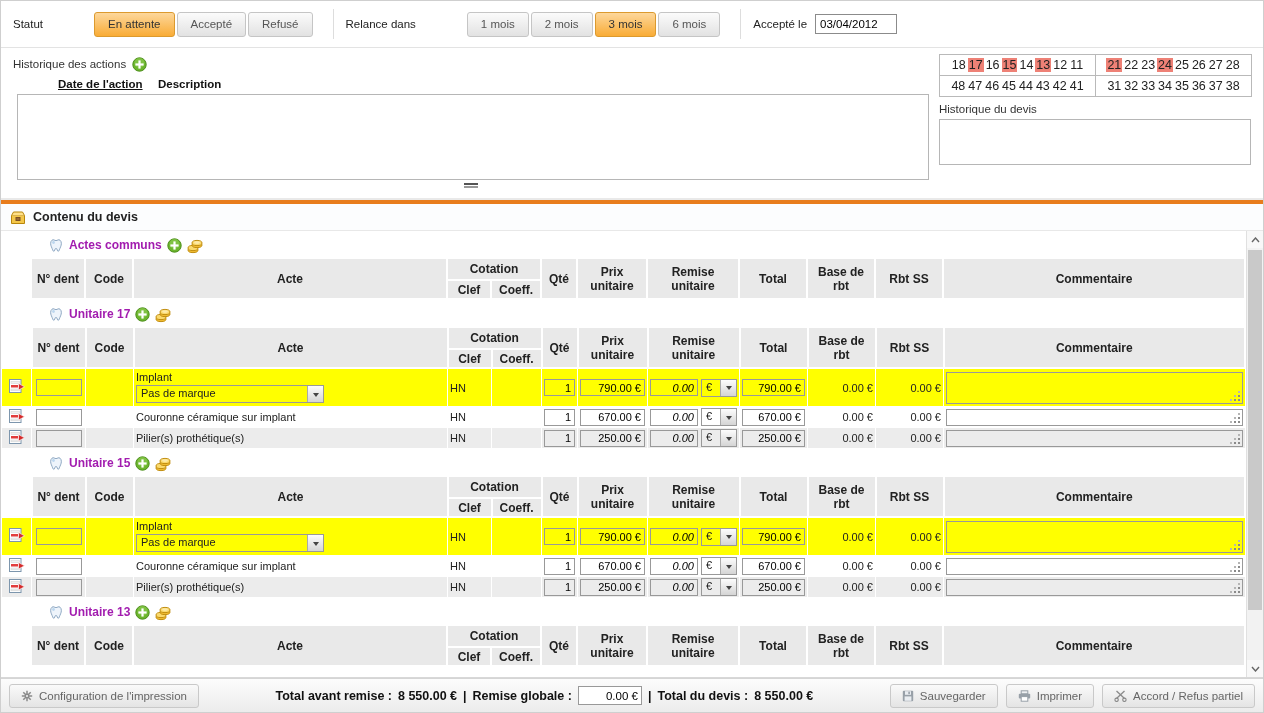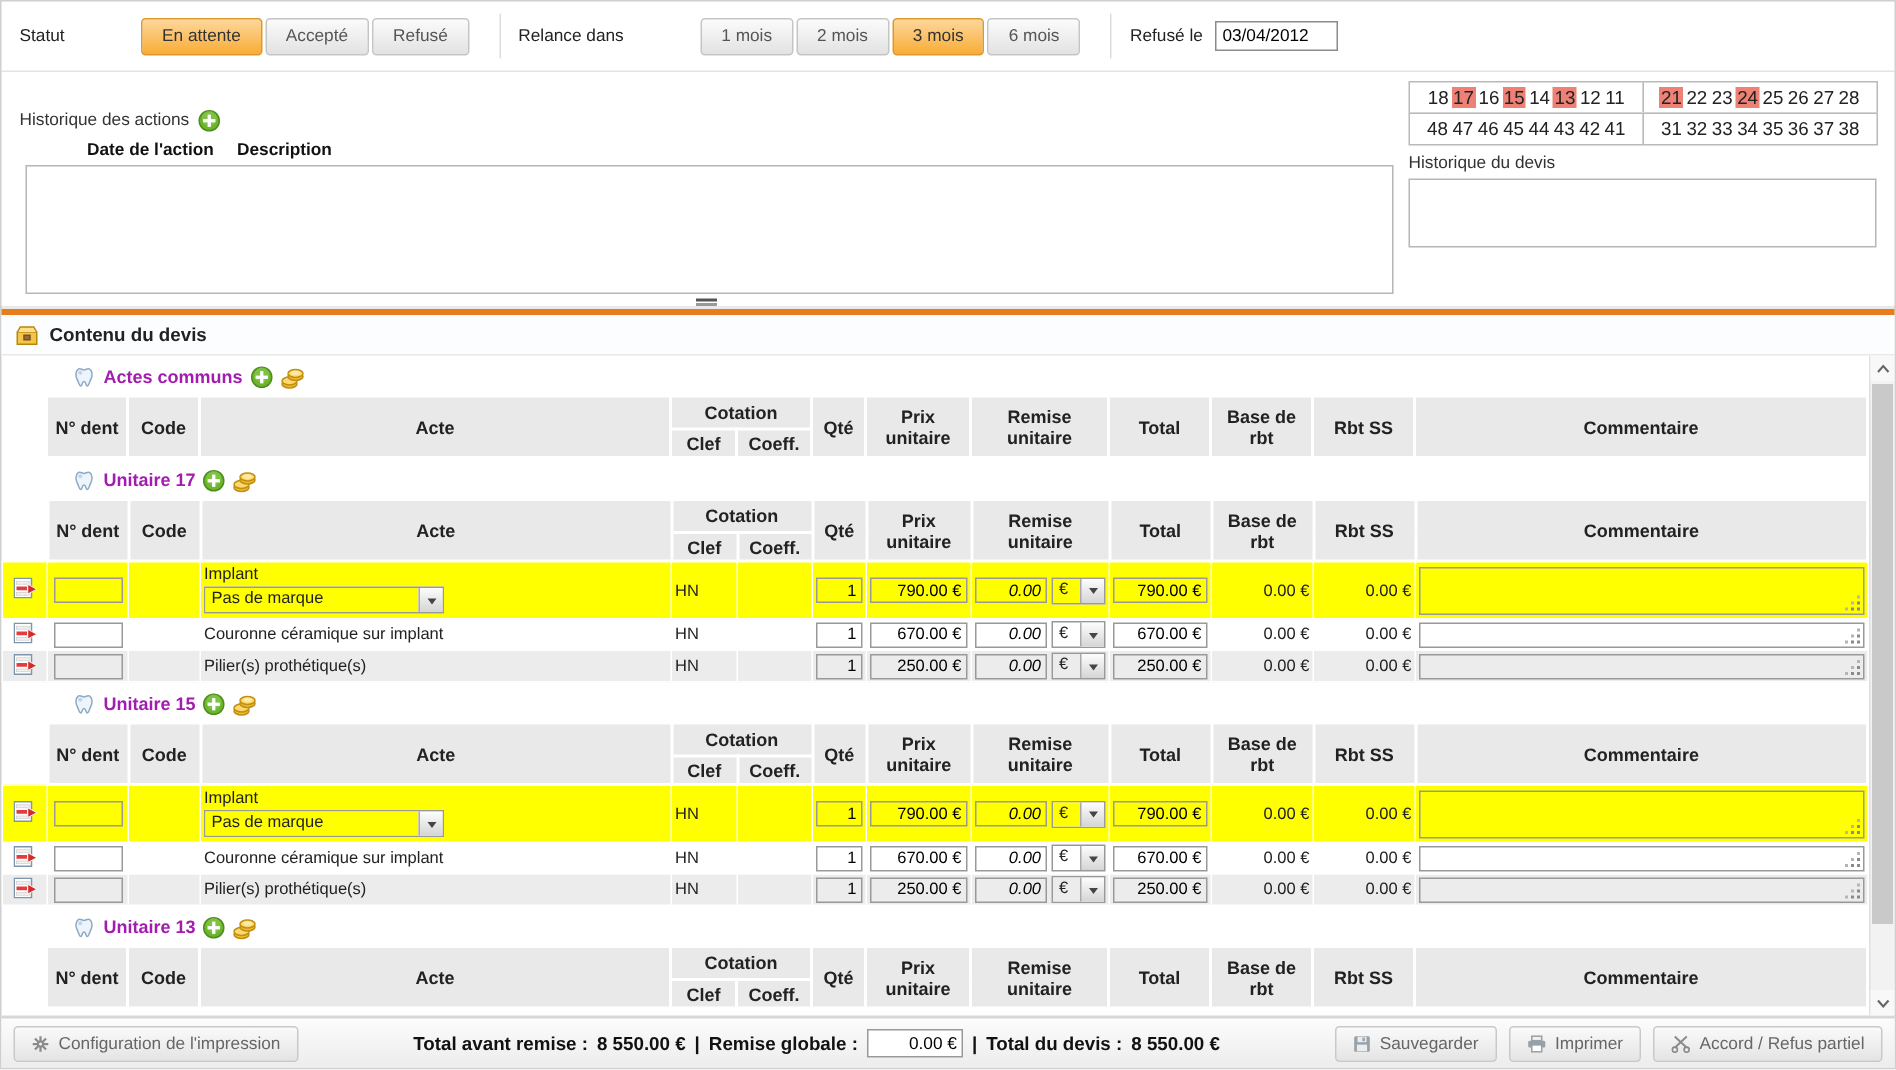--- a/index.html
+++ b/index.html
@@ -13,24 +13,24 @@
   .btngroup { display:inline-flex; margin-right:6px;padding-left:43px; }
   .btn { height:25px; display:inline-flex; align-items:center; padding:0 13px; margin-right:2px;
          border:1px solid #c5c5c5; border-radius:3px; background:linear-gradient(#fbfbfb,#e2e2e2);
          color:#555; font-size:11.5px; cursor:default; white-space:nowrap; }
   .btn.sel { background:linear-gradient(#fdd79b,#f9ac36); border-color:#dc9a2e; color:#333; }
   .vsep { width:1px; height:30px; background:#ddd; margin:0 12px; }
   .date-input { width:82px; height:20px; border:1px solid #8b8b8b; padding:0 4px; font-family:inherit; font-size:11.5px; }
 
   
   .upper { flex:0 0 150px; display:flex; padding:6px 12px 0 12px; }
-  .left-panel { flex:1; min-width:0;margin-top:16px; }
+  .left-panel { flex:1; min-width:0; }
   .panel-title-row { display:flex; align-items:center; gap:6px; height:20px; color:#333; font-size:11.5px; }
   .hist-heads { display:flex; padding-left:45px; height:20px; align-items:center; font-weight:bold; font-size:11.5px; color:#111; }
-  .hist-heads .h1 { width:100px; }
+  .hist-heads .h1 { width:100px;text-decoration:underline; }
   .hist-box { border:1px solid #b6b6b6; height:86px; margin-left:4px; background:#fff; }
   .splitter { width:26px; margin:3px auto 0 auto; display:flex; flex-direction:column; gap:1px; align-items:center; cursor:row-resize; }
   .splitter i { display:block; width:14px; height:2px; background:#555; }
   .splitter i + i { background:#999; }
 
   .right-panel { flex:0 0 312px; margin-left:10px; }
   .teeth { display:grid; grid-template-columns:1fr 1fr; }
   .tq { border:1px solid #b9b9b9; margin-right:-1px; margin-bottom:-1px; padding:3px 4px; font-size:12.5px; white-space:nowrap; background:#fff; text-align:center; }
   .tq span { padding:0 1px; margin:0 0.5px; display:inline-block; }
   .tq span.hl { background:#ee8176; }
@@ -70,21 +70,21 @@
   .c-clef { text-align:left; padding-left:5px; font-size:11px; }
   .c-qte .fld, .c-prix .fld, .c-total .fld { width:100%; }
   .remise-wrap { display:flex; align-items:center; }
   .remise-wrap .fld { flex:1; min-width:0;font-style:italic; }
   .c-base, .c-rbt { text-align:right; padding-right:7px; font-size:11px; }
 
   .selbox { display:inline-flex; align-items:stretch; border:1px solid #999; height:18px; background:#fff; }
   .selbox .txt { flex:1; padding:1px 4px; font-size:11px; white-space:nowrap; overflow:hidden; }
   .selbox .dd { width:16px; flex:0 0 16px; background:linear-gradient(#fdfdfd,#d5d5d5); border-left:1px solid #aaa; display:flex; align-items:center; justify-content:center; }
   .selbox .dd::after { content:""; border:3px solid transparent; border-top:4px solid #444; margin-top:4px; }
-  .selbox.brand { width:160px; margin:1px 0 2px 0; }
+  .selbox.brand { width:188px; margin:1px 0 2px 0; }
   .selbox.eur { width:36px; margin-left:3px; }
 
   .ta { position:relative; border:1px solid #999; background:#fff; height:17px; width:100%; }
   tr.hl .ta { height:32px; }
   .ta::after { content:""; position:absolute; right:2px; bottom:2px; width:2px; height:2px; background:#8a8a8a;
                box-shadow:-4px 0 0 #8a8a8a, -8px 0 0 #b5b5b5, 0 -4px 0 #8a8a8a, -4px -4px 0 #b5b5b5, 0 -8px 0 #b5b5b5; }
 
   
   .vscroll { position:absolute; top:0; right:0; bottom:0; width:17px; background:#f2f2f2; border-left:1px solid #e0e0e0; }
   .sb-btn { position:absolute; left:0; right:0; height:17px; background:#f8f8f8; display:flex; align-items:center; justify-content:center; }
@@ -114,21 +114,21 @@
       </span>
     <span class="vsep"></span>
     <span class="lbl">Relance dans</span>
     <span class="btngroup" id="relance-group">
         <span class="btn">1 mois</span>
         <span class="btn">2 mois</span>
         <span class="btn sel">3 mois</span>
         <span class="btn">6 mois</span>
       </span>
     <span class="vsep"></span>
-    <span class="lbl">Refusé le</span>
+    <span class="lbl">Accepté le</span>
     <input class="date-input" value="03/04/2012" style="">
   </div>
 
   <div class="upper">
     <div class="left-panel">
       <div class="panel-title-row">
         <span>Historique des actions</span>
         <span class="icon">
   <svg width="15" height="15" viewBox="0 0 15 15">
               <circle cx="7.5" cy="7.5" r="6.7" fill="#6cb52d" stroke="#4d8f1c"></circle>

